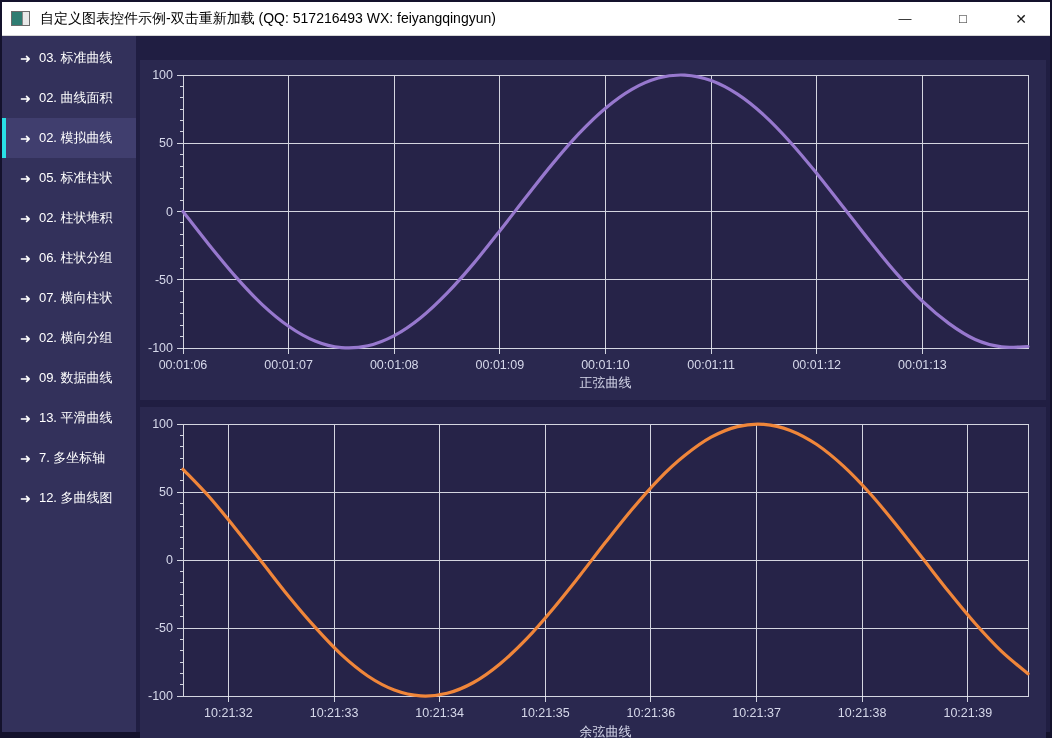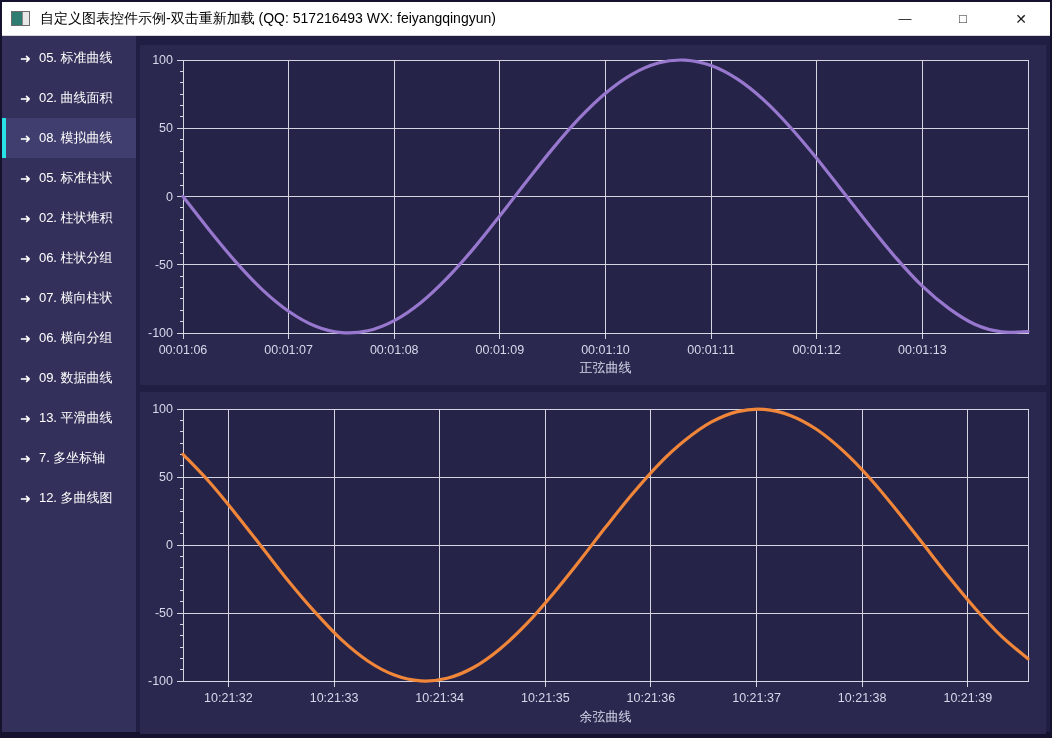--- a/index.html
+++ b/index.html
@@ -19,21 +19,21 @@
   .win-btn { width:58px; height:100%; display:flex; align-items:center; justify-content:center;
     font-size:13px; color:#1a1a1a; cursor:default; }
   .win-btn.close { font-size:14px; }
   
   .main { flex:1; display:flex; background:#201e42; min-height:0; }
   .sidebar { width:134px; background:#33315b; flex-shrink:0; padding-top:2px; }
   .side-item { height:40px; display:flex; align-items:center; padding-left:14px;
     color:#ffffff; font-size:13px; cursor:default; border-left:4px solid transparent; }
   .side-item .arrow { font-size:13px; margin-right:8px; color:#ffffff; }
   .side-item.active { background:#403e6e; border-left-color:#29e0e6; }
-  .content { flex:1; display:flex; flex-direction:column; padding:9px 4px 4px 4px; min-width:0;justify-content:space-between; }
+  .content { flex:1; display:flex; flex-direction:column; padding:24px 4px 4px 4px; min-width:0;justify-content:space-between; }
   .chart { background:#2a284f; }
   .chart + .chart { margin-top:7px; }
   svg text { font-family:"Liberation Sans", sans-serif; }
 </style>
 </head>
 <body>
 
 <div class="window">
   <div class="titlebar">
     <span class="app-icon">
@@ -44,49 +44,49 @@
     <div class="win-controls">
       <div class="win-btn">—</div>
       <div class="win-btn">□</div>
       <div class="win-btn close">✕</div>
     </div>
   </div>
   <div class="main">
     <div class="sidebar" id="sidebar">
         <div class="side-item">
           <span class="arrow">➜</span>
-          <span>05. 标准曲线</span>
+          <span>03. 标准曲线</span>
         </div>
         <div class="side-item">
           <span class="arrow">➜</span>
           <span>02. 曲线面积</span>
         </div>
         <div class="side-item active">
           <span class="arrow">➜</span>
-          <span>08. 模拟曲线</span>
+          <span>02. 模拟曲线</span>
         </div>
         <div class="side-item">
           <span class="arrow">➜</span>
           <span>05. 标准柱状</span>
         </div>
         <div class="side-item">
           <span class="arrow">➜</span>
           <span>02. 柱状堆积</span>
         </div>
         <div class="side-item">
           <span class="arrow">➜</span>
           <span>06. 柱状分组</span>
         </div>
         <div class="side-item">
           <span class="arrow">➜</span>
           <span>07. 横向柱状</span>
         </div>
         <div class="side-item">
           <span class="arrow">➜</span>
-          <span>06. 横向分组</span>
+          <span>02. 横向分组</span>
         </div>
         <div class="side-item">
           <span class="arrow">➜</span>
           <span>09. 数据曲线</span>
         </div>
         <div class="side-item">
           <span class="arrow">➜</span>
           <span>13. 平滑曲线</span>
         </div>
         <div class="side-item">

